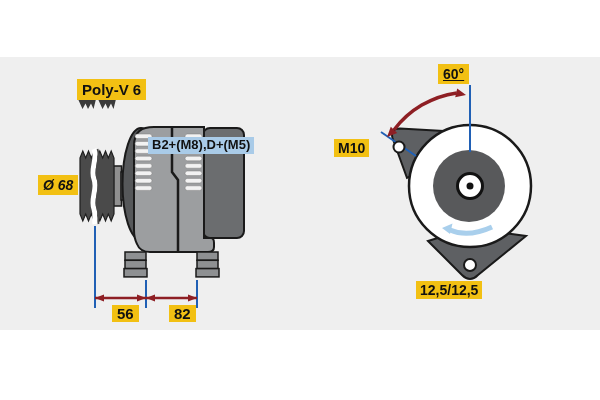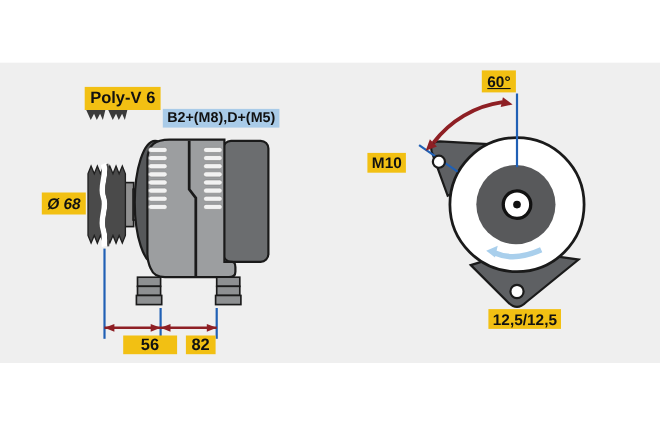--- a/index.html
+++ b/index.html
@@ -10,21 +10,21 @@
   .panel{
     position:absolute;left:0;top:57px;width:600px;height:273px;
     background:#efefef;z-index:0;
   }
   svg.canvas{position:absolute;left:0;top:0;z-index:1;}
   .lbl{
     position:absolute;z-index:3;
     font:bold 14px "Liberation Sans",sans-serif;color:#111;
     background:#f2c013;padding:2px 5px;line-height:1.15;white-space:nowrap;
   }
-  .lbl.blue{background:#a9cbe8;}
+  .lbl.blue{background:#a9cbe8;margin-top:38px;}
 </style>
 </head>
 <body>
 
 <div class="panel"></div>
 
 <svg class="canvas" width="600" height="400" viewBox="0 0 600 400">
 
   <g>
 
@@ -126,21 +126,21 @@
     </g>
   </g>
 </svg>
 
 <div class="lbl" style="left:77px;top:79px;font-size:15px;">Poly-V 6</div>
 
 <div class="lbl blue" style="left:148px;top:99px;font-size:13px;padding:1px 4px;">B2+(M8),D+(M5)</div>
 
 <div class="lbl" style="left:38px;top:175px;font-style:italic;">Ø 68</div>
 
-<div class="lbl" style="left:112px;top:305px;font-size:15px;padding:0 16px;">56</div>
+<div class="lbl" style="left:112px;top:305px;font-size:15px;padding:0 5px;">56</div>
 
 <div class="lbl" style="left:169px;top:305px;font-size:15px;padding:0 5px;text-align:center;">82</div>
 
 <div class="lbl" style="left:438px;top:64px;text-decoration:underline;">60°</div>
 
 <div class="lbl" style="left:334px;top:139px;padding:1px 4px;">M10</div>
 
-<div class="lbl" style="left:444px;top:281px;padding:1px 4px;">12,5/12,5</div>
+<div class="lbl" style="left:416px;top:281px;padding:1px 4px;">12,5/12,5</div>
 
 </body></html>

